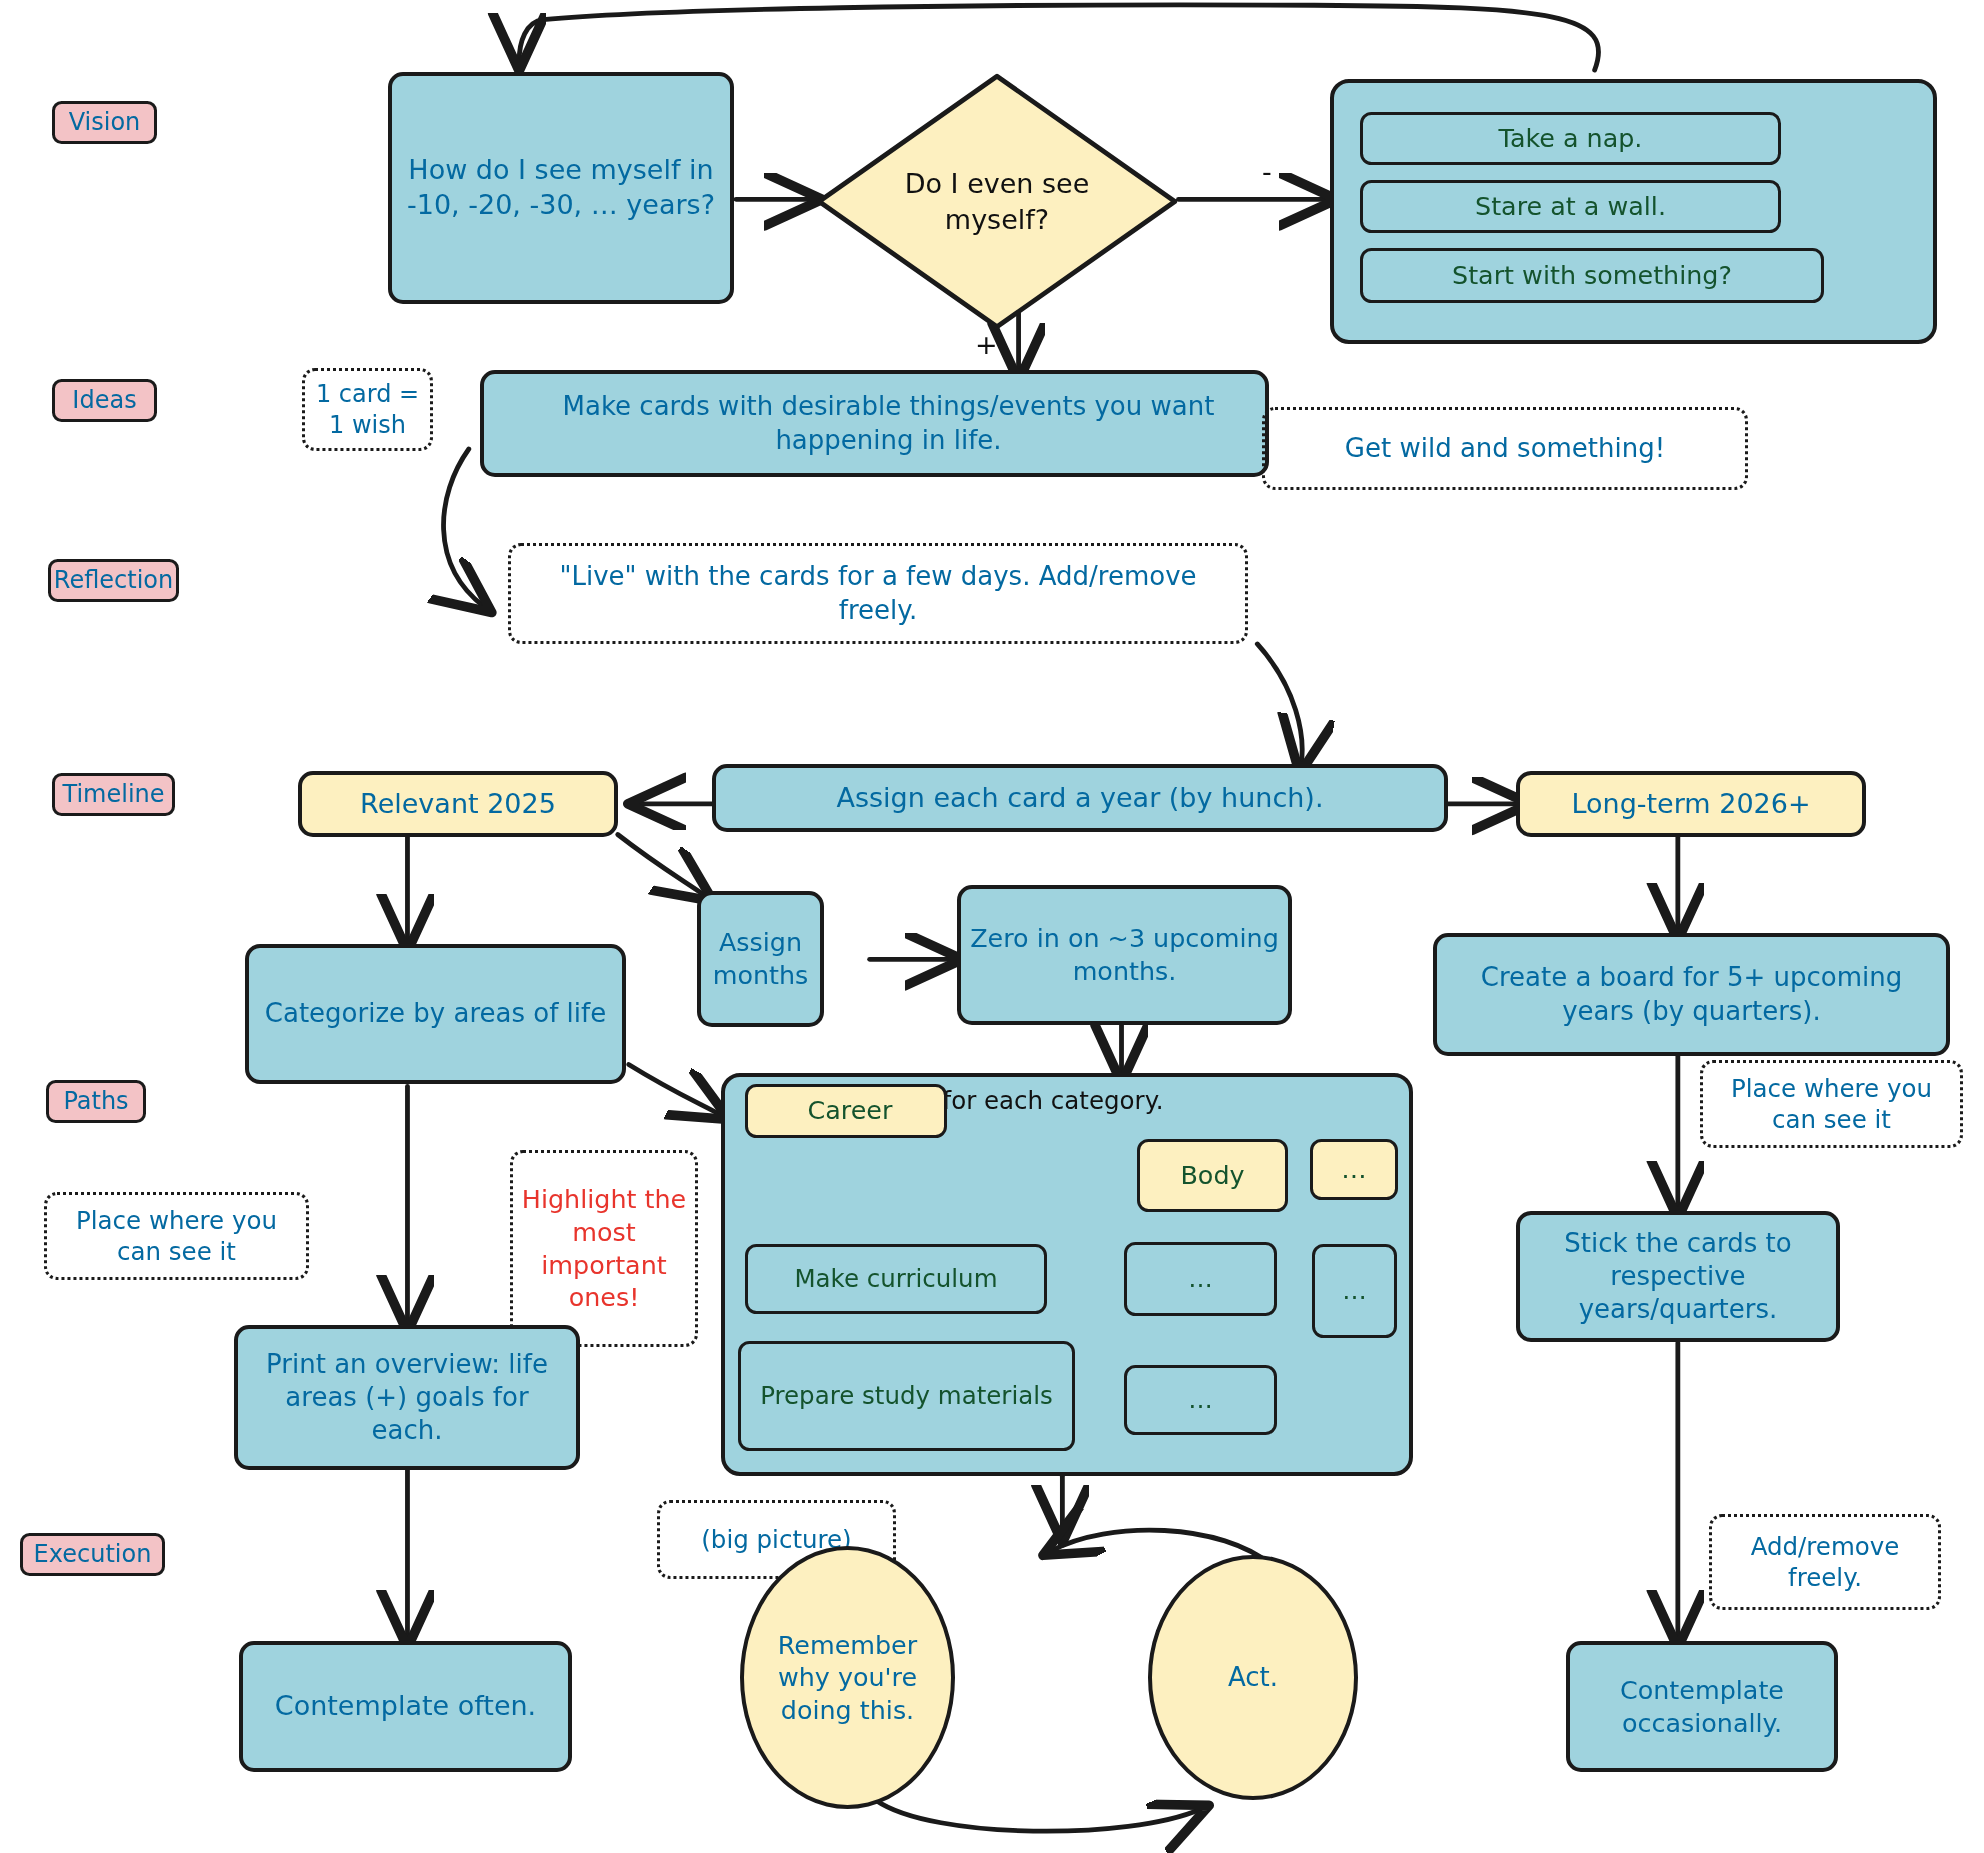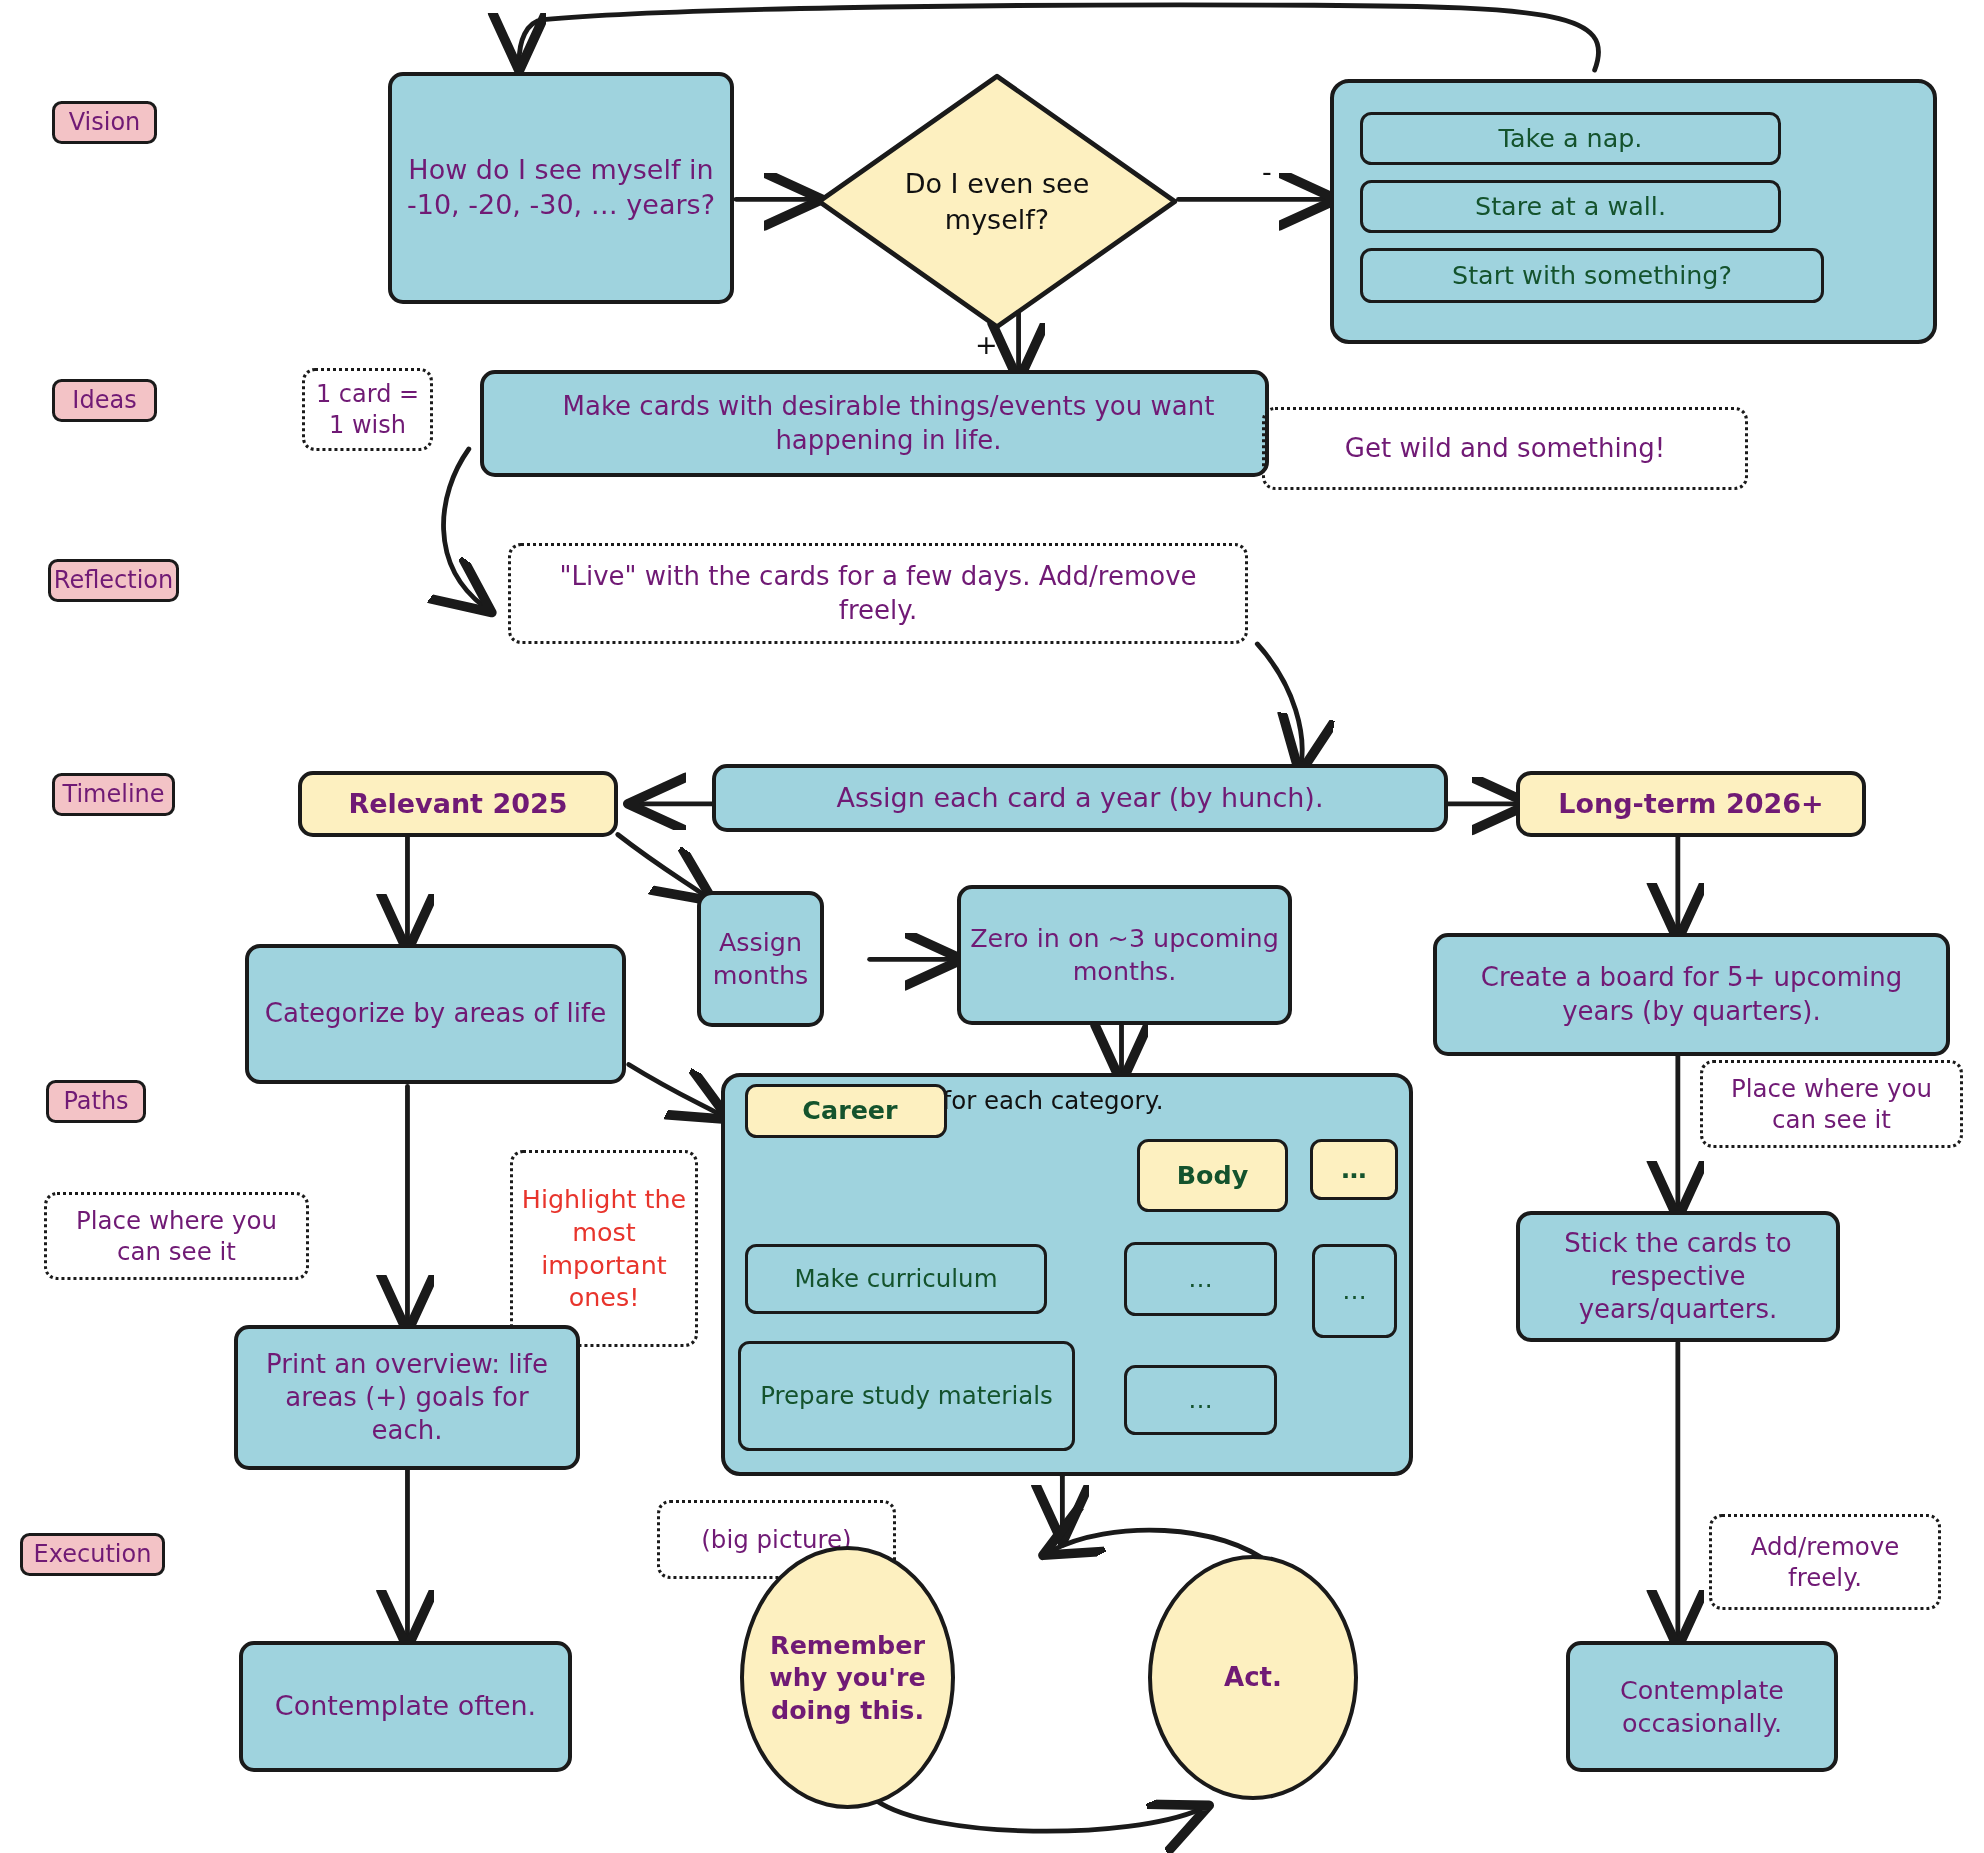--- a/index.html
+++ b/index.html
@@ -2,25 +2,25 @@
 <html style="font-size:7px"><head>
 <meta charset="utf-8">
 <title>Life Planning Flowchart</title>
 <style>
   html,body{margin:0;padding:0;background:#ffffff;}
   body{font-family:"DejaVu Sans", sans-serif;}
   #stage{position:relative;width:1985px;height:1853px;background:#fff;overflow:hidden;}
   #wires{position:absolute;left:0;top:0;width:1985px;height:1853px;pointer-events:none;}
 
   .node{position:absolute;box-sizing:border-box;display:flex;align-items:center;
-        justify-content:center;text-align:center;color:#701a75;
+        justify-content:center;text-align:center;color:#0369a1;
         font-family:"DejaVu Sans", sans-serif;line-height:1.28;
         border:4px solid #1a1a1a;border-radius:15px;padding:4.4px 8px;}
   .blue{background:#9fd3de;}
-  .yellow{background:#fdf0c0;font-weight:bold;}
+  .yellow{background:#fdf0c0;}
   .pink{background:#f3c3c6;}
   .note{background:transparent;border:3.1px dotted #1a1a1a;border-radius:13px;}
 
   .lane{border-radius:9.6px;border-width:3.5px;font-size:24px;}
   .group{align-items:flex-start;justify-content:flex-start;border-radius:19px;}
   .grouptitle{position:absolute;font-size:24.5px;color:#111;white-space:nowrap;}
   .inner{position:absolute;box-sizing:border-box;display:flex;align-items:center;
          justify-content:center;text-align:center;border:3.5px solid #1a1a1a;
          border-radius:11.4px;color:#14532d;line-height:1.25;}
   .ellipse{border-radius:50%;}

